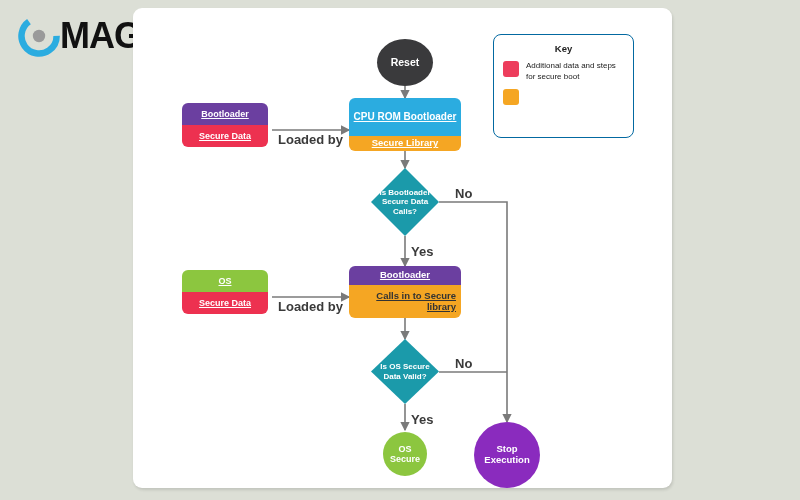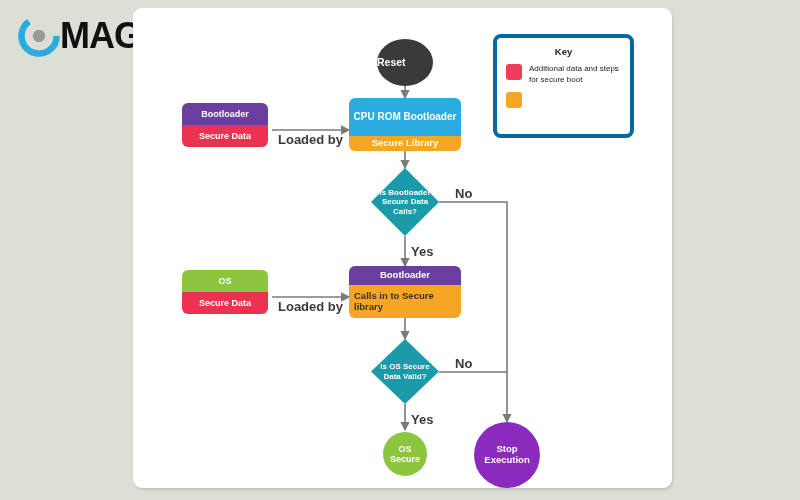--- a/index.html
+++ b/index.html
@@ -28,49 +28,49 @@
   }
 
   
   .canvas { position: absolute; left: 0; top: 0; width: 539px; height: 480px; }
   .svg-layer { position: absolute; left: 0; top: 0; width: 539px; height: 480px; }
 
   
   .stack { position: absolute; border-radius: 6px; overflow: hidden; display: flex; flex-direction: column; }
   .band {
     display: flex; align-items: center; justify-content: center;
-    color: #fff; font-weight: bold; text-align: left; line-height: 1.12;
+    color: #fff; font-weight: bold; text-align: right; line-height: 1.12; text-decoration: underline;
   }
   .band.dark-text { color: #333; }
 
   
   .circle {
     position: absolute; border-radius: 50%;
-    display: flex; align-items: center; 
+    display: flex; align-items: center; justify-content: center;
     color: #fff; font-weight: bold; text-align: center; line-height: 1.15;
   }
 
   
   .diamond { position: absolute; }
   .diamond .dlabel {
     position: absolute; left: 0; top: 0; width: 100%; height: 100%;
     display: flex; align-items: center; justify-content: center;
     color: #fff; font-weight: bold; text-align: center; line-height: 1.15;
   }
 
   
   .elabel {
     position: absolute; color: #3a3a3a; font-weight: bold;
     font-size: 13px; white-space: nowrap;
   }
 
   
   .keybox {
     position: absolute; left: 360px; top: 26px; width: 141px; height: 104px;
-    background: #fff; border: 4px solid #0369a1; border-radius: 8px;
+    background: #fff; border: 1px solid #0369a1; border-radius: 8px;
     padding: 8px 9px 6px 9px;
   }
   .key-title { text-align: center; font-size: 9.5px; font-weight: bold; color: #222; margin-bottom: 7px; }
   .key-row { display: flex; align-items: flex-start; margin-bottom: 7px; }
   .swatch { width: 16px; height: 16px; border-radius: 3px; flex: 0 0 16px; margin-right: 7px; }
   .key-text { font-size: 8px; color: #222; line-height: 1.32; }
 </style>
 </head>
 <body>
 

